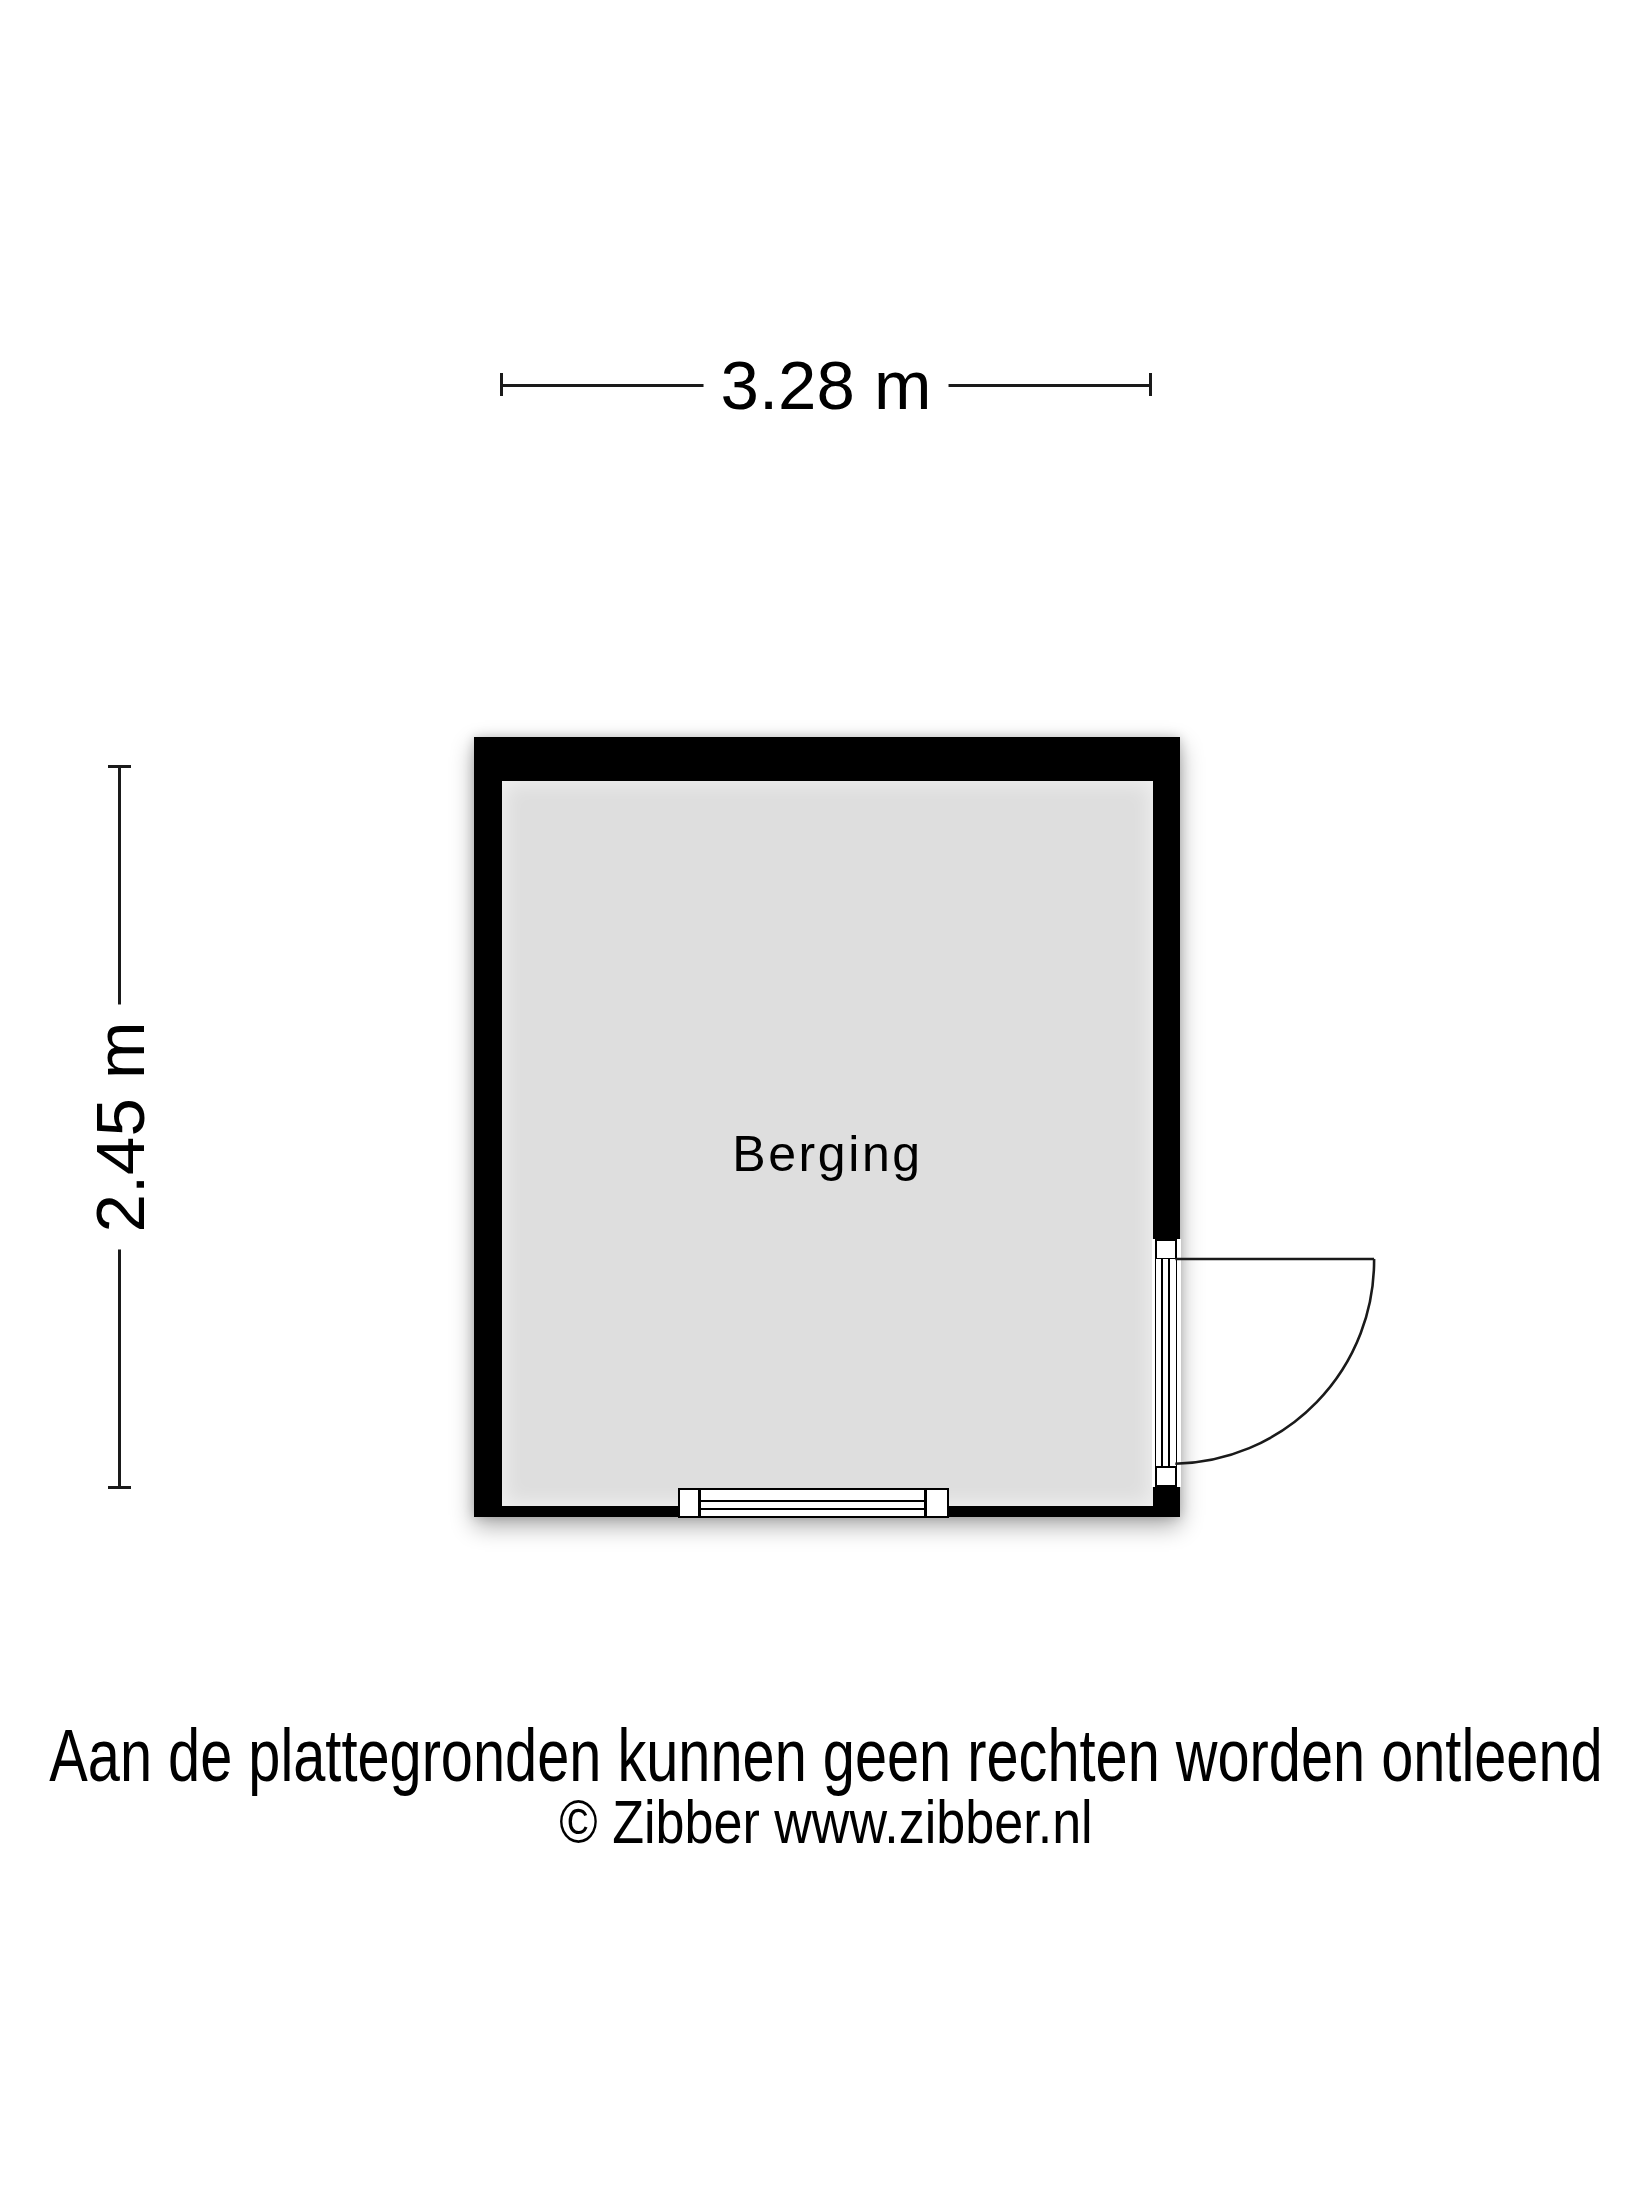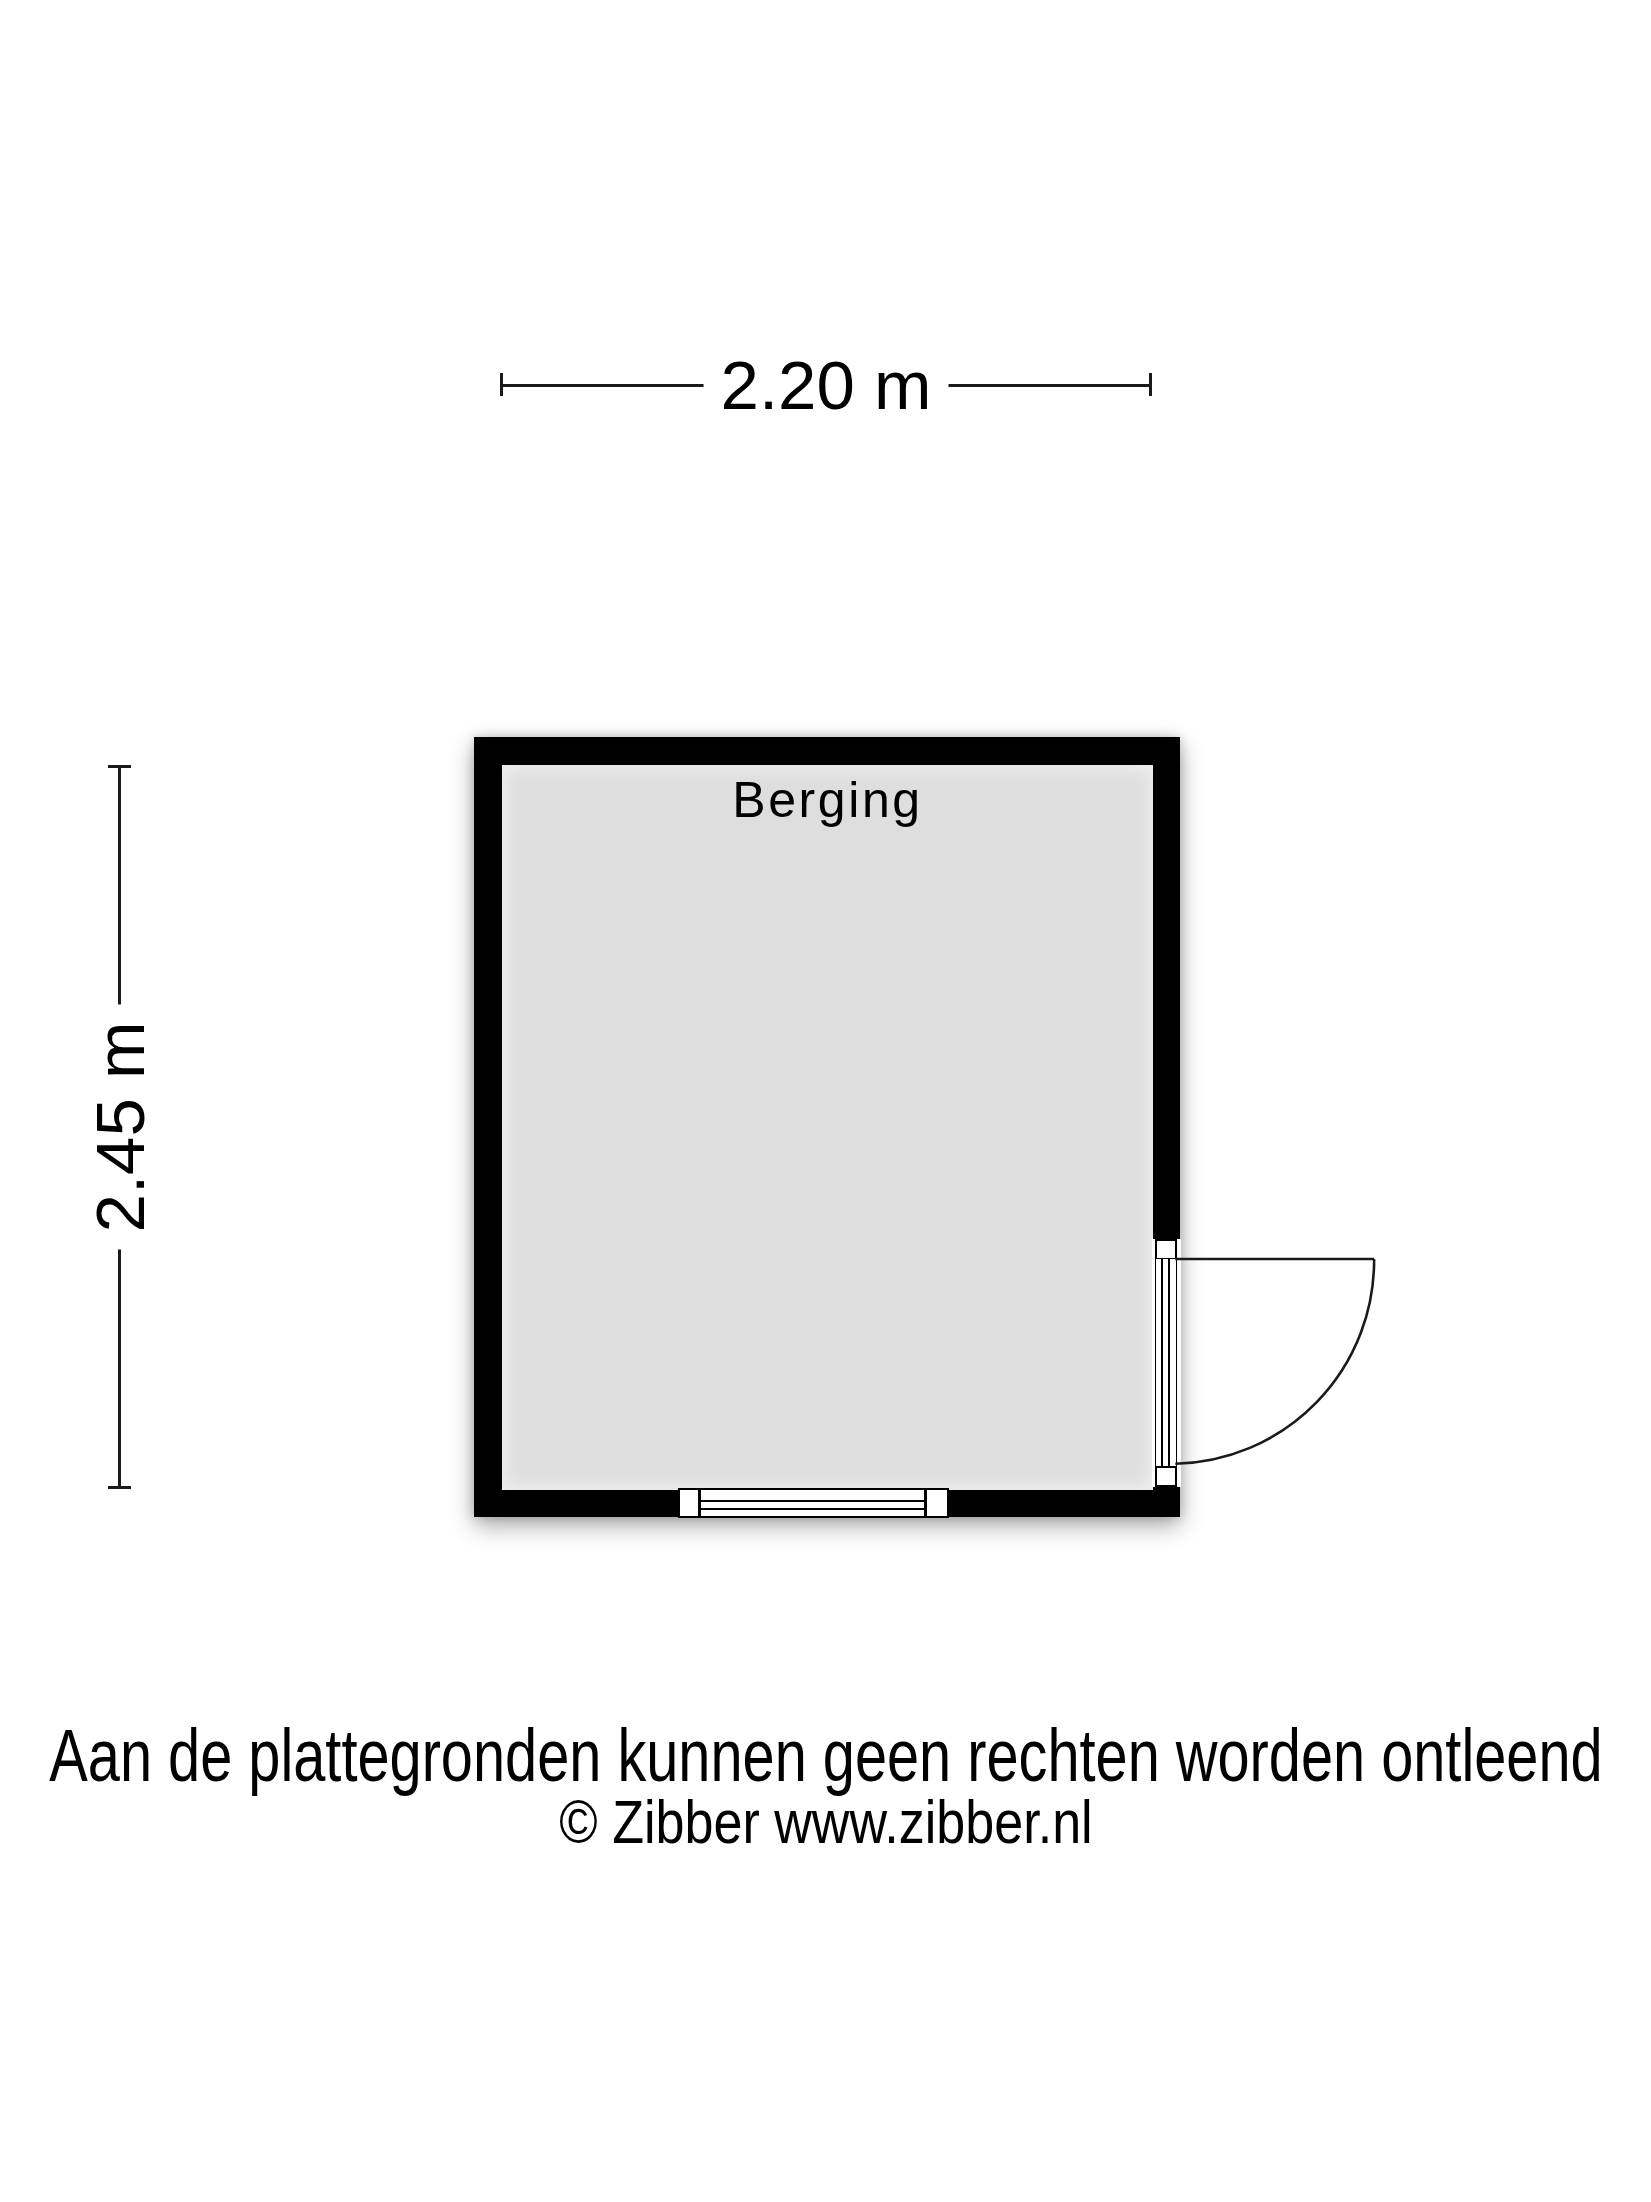--- a/index.html
+++ b/index.html
@@ -25,24 +25,24 @@
   }
   .dim-label.h{left:826px;top:385px;transform:translate(-50%,-50%);}
   .dim-label.v{left:120px;top:1127px;transform:translate(-50%,-50%) rotate(-90deg);}
   
   .walls{
     position:absolute;left:474px;top:737px;width:706px;height:780px;
     background:var(--color-wall);
     box-shadow:0 8.6px 22.4px rgba(0,0,0,.33),0 0 10.3px rgba(0,0,0,.18);
   }
   .floor{
-    position:absolute;left:502px;top:765px;width:651px;height:725px;
+    position:absolute;left:502px;top:781px;width:651px;height:725px;
     background:var(--color-floor);
     box-shadow:inset 0 0 19px 3.4px rgba(255,255,255,.55);
-    display:flex;align-items:flex-start;justify-content:center;
+    display:flex;align-items:center;justify-content:center;
   }
   .room-label{
     font-size:50px;letter-spacing:2.6px;line-height:1;color:var(--color-text);
     transform:translateY(9.5px);
   }
   
   .door-gap{position:absolute;left:1152px;top:1239px;width:29px;height:248px;background:var(--color-background);}
   .door-frame{position:absolute;left:1155px;width:21.5px;background:var(--color-background);border:2.6px solid var(--color-wall);}
   .door-frame.top{top:1239px;height:20.6px;}
   .door-frame.bottom{top:1466px;height:20.6px;}
@@ -75,21 +75,21 @@
 </style>
 </head>
 <body>
 
 <div id="stage">
 
   <div>
     <div class="dim-line" style="left:502px;top:384px;width:649px;height:2.6px;"></div>
     <div class="dim-tick" style="left:500px;top:373px;width:3px;height:23px;"></div>
     <div class="dim-tick" style="left:1149px;top:373px;width:3px;height:23px;"></div>
-    <div class="dim-label h">2.20 m</div>
+    <div class="dim-label h">3.28 m</div>
   </div>
 
   <div>
     <div class="dim-line" style="left:118px;top:767px;width:2.6px;height:722px;"></div>
     <div class="dim-tick" style="left:108px;top:765px;width:23px;height:3px;"></div>
     <div class="dim-tick" style="left:108px;top:1486px;width:23px;height:3px;"></div>
     <div class="dim-label v">2.45 m</div>
   </div>
 
   <div class="walls"></div>

